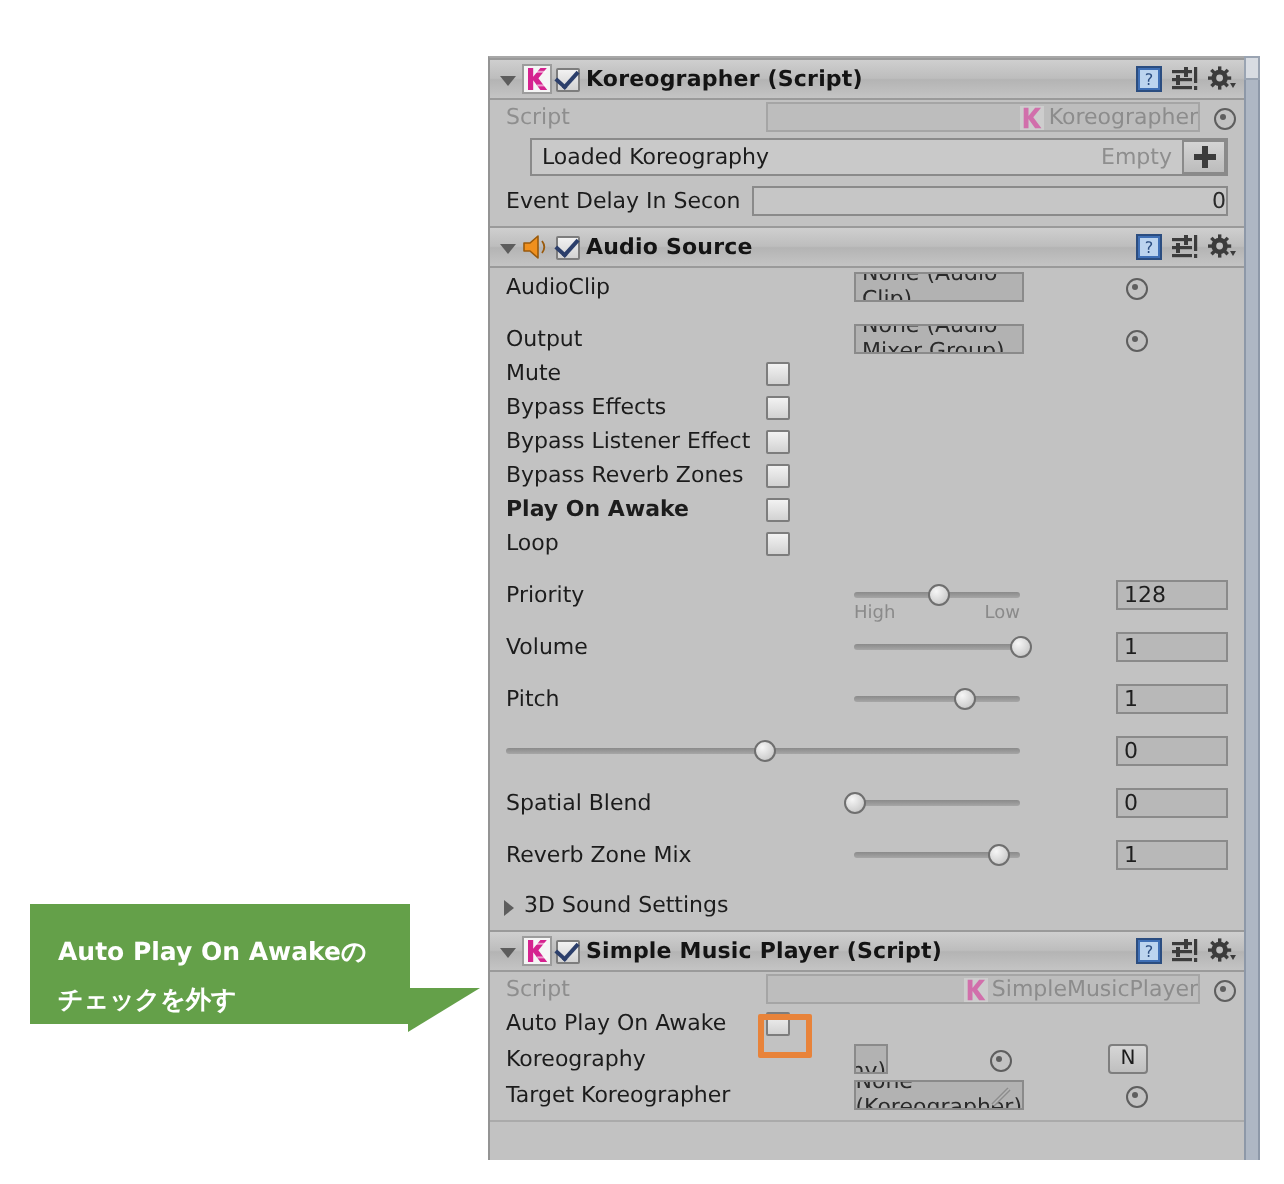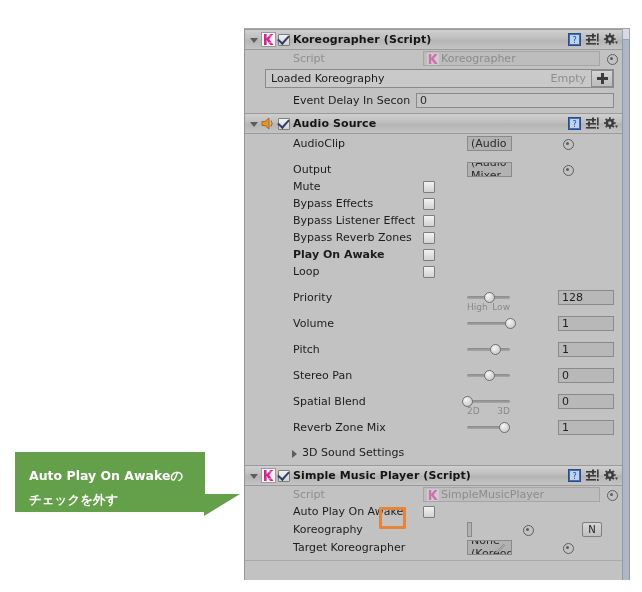--- a/index.html
+++ b/index.html
@@ -127,21 +127,20 @@
   .ic-help { width: 13px; height: 13px; }
   .ic-preset { width: 13px; height: 13px; }
   .ic-gear { width: 14px; height: 13px; }
 
   
   .row {
     display: flex;
     align-items: center;
     height: 17px;
     padding-left: 8px;
-    margin-left: 40px;
   }
   .row.tall { height: 18px; gap: 44px; }
   .lbl {
     font-size: 11px;
     color: #1c1c1c;
     white-space: nowrap;
     flex: 0 0 auto;
   }
   .lbl.w130 { width: 130px; }
   .lbl.dim { color: #8e8e8e; }
@@ -150,20 +149,21 @@
   
   .field {
     height: 15px;
     background: #b2b2b2;
     border: 1px solid #8a8a8a;
     display: flex; align-items: center;
     padding-left: 3px;
     font-size: 11px;
     color: #2a2a2a;
     overflow: hidden;
+    justify-content: flex-end;
   }
   .field.dim { color: #8c8c8c; background:#bdbdbd; border-color:#a5a5a5; }
   .field.light { background: #c6c6c6; }
 
   .obj-picker {
     width: 13px; height: 13px;
     margin-left: 3px;
     flex: 0 0 13px;
     position: relative;
   }
@@ -537,41 +537,36 @@
         <div class="slider-knob" style="left:66%"></div>
       </div>
       <div class="num-field">
         <span>1</span>
       </div>
     </div>
 
     <div class="spacer8"></div>
 
     <div class="row tall">
-      <span class="lbl w130">Stereo Pan</span>
       <div class="slider-wrap">
         <div class="slider-line"></div>
         <div class="slider-knob" style="left:50%"></div>
       </div>
       <div class="num-field">
         <span>0</span>
       </div>
     </div>
 
     <div class="spacer8"></div>
 
     <div class="row tall">
       <span class="lbl w130">Spatial Blend</span>
       <div class="slider-wrap">
         <div class="slider-line"></div>
         <div class="slider-knob" style="left:0%"></div>
-        <div class="slider-ends">
-          <span>2D</span>
-          <span>3D</span>
-        </div>
       </div>
       <div class="num-field">
         <span>0</span>
       </div>
     </div>
 
     <div class="spacer8"></div>
 
     <div class="row tall">
       <span class="lbl w130">Reverb Zone Mix</span>

